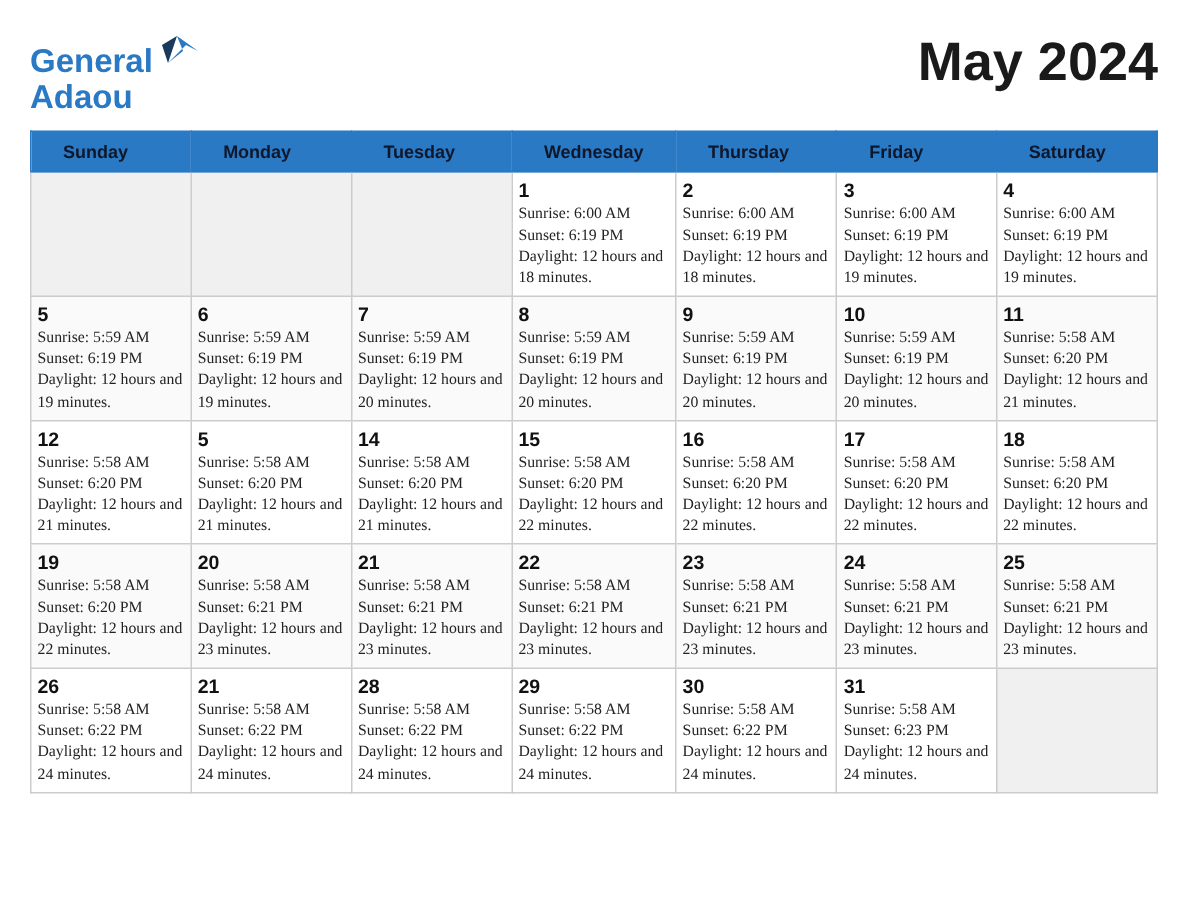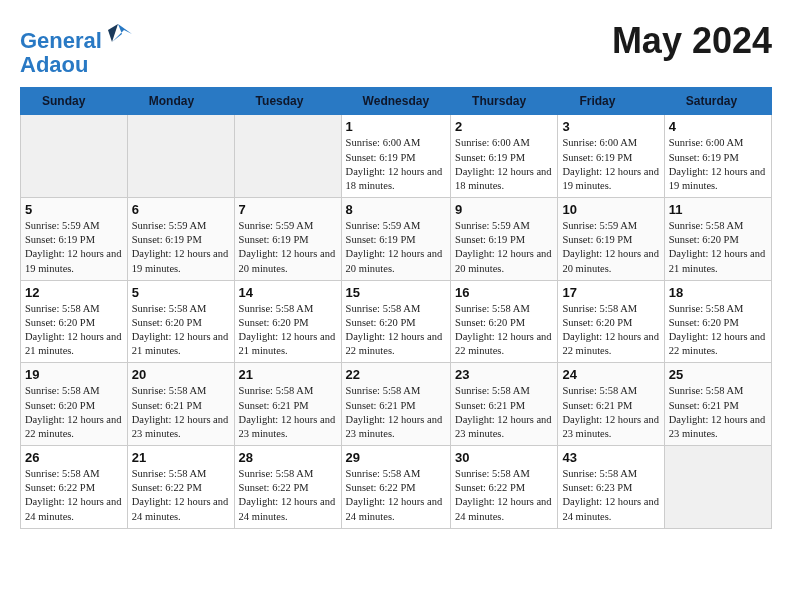--- a/index.html
+++ b/index.html
@@ -251,19 +251,19 @@
         </td>
         <td>
           <div class="day-num">29</div>
           <div class="day-info">Sunrise: 5:58 AM<br>Sunset: 6:22 PM<br>Daylight: 12 hours and 24 minutes.</div>
         </td>
         <td>
           <div class="day-num">30</div>
           <div class="day-info">Sunrise: 5:58 AM<br>Sunset: 6:22 PM<br>Daylight: 12 hours and 24 minutes.</div>
         </td>
         <td>
-          <div class="day-num">43</div>
+          <div class="day-num">31</div>
           <div class="day-info">Sunrise: 5:58 AM<br>Sunset: 6:23 PM<br>Daylight: 12 hours and 24 minutes.</div>
         </td>
         <td class="empty"></td>
       </tr>
     </tbody>
 </table>
 
 </body></html>

